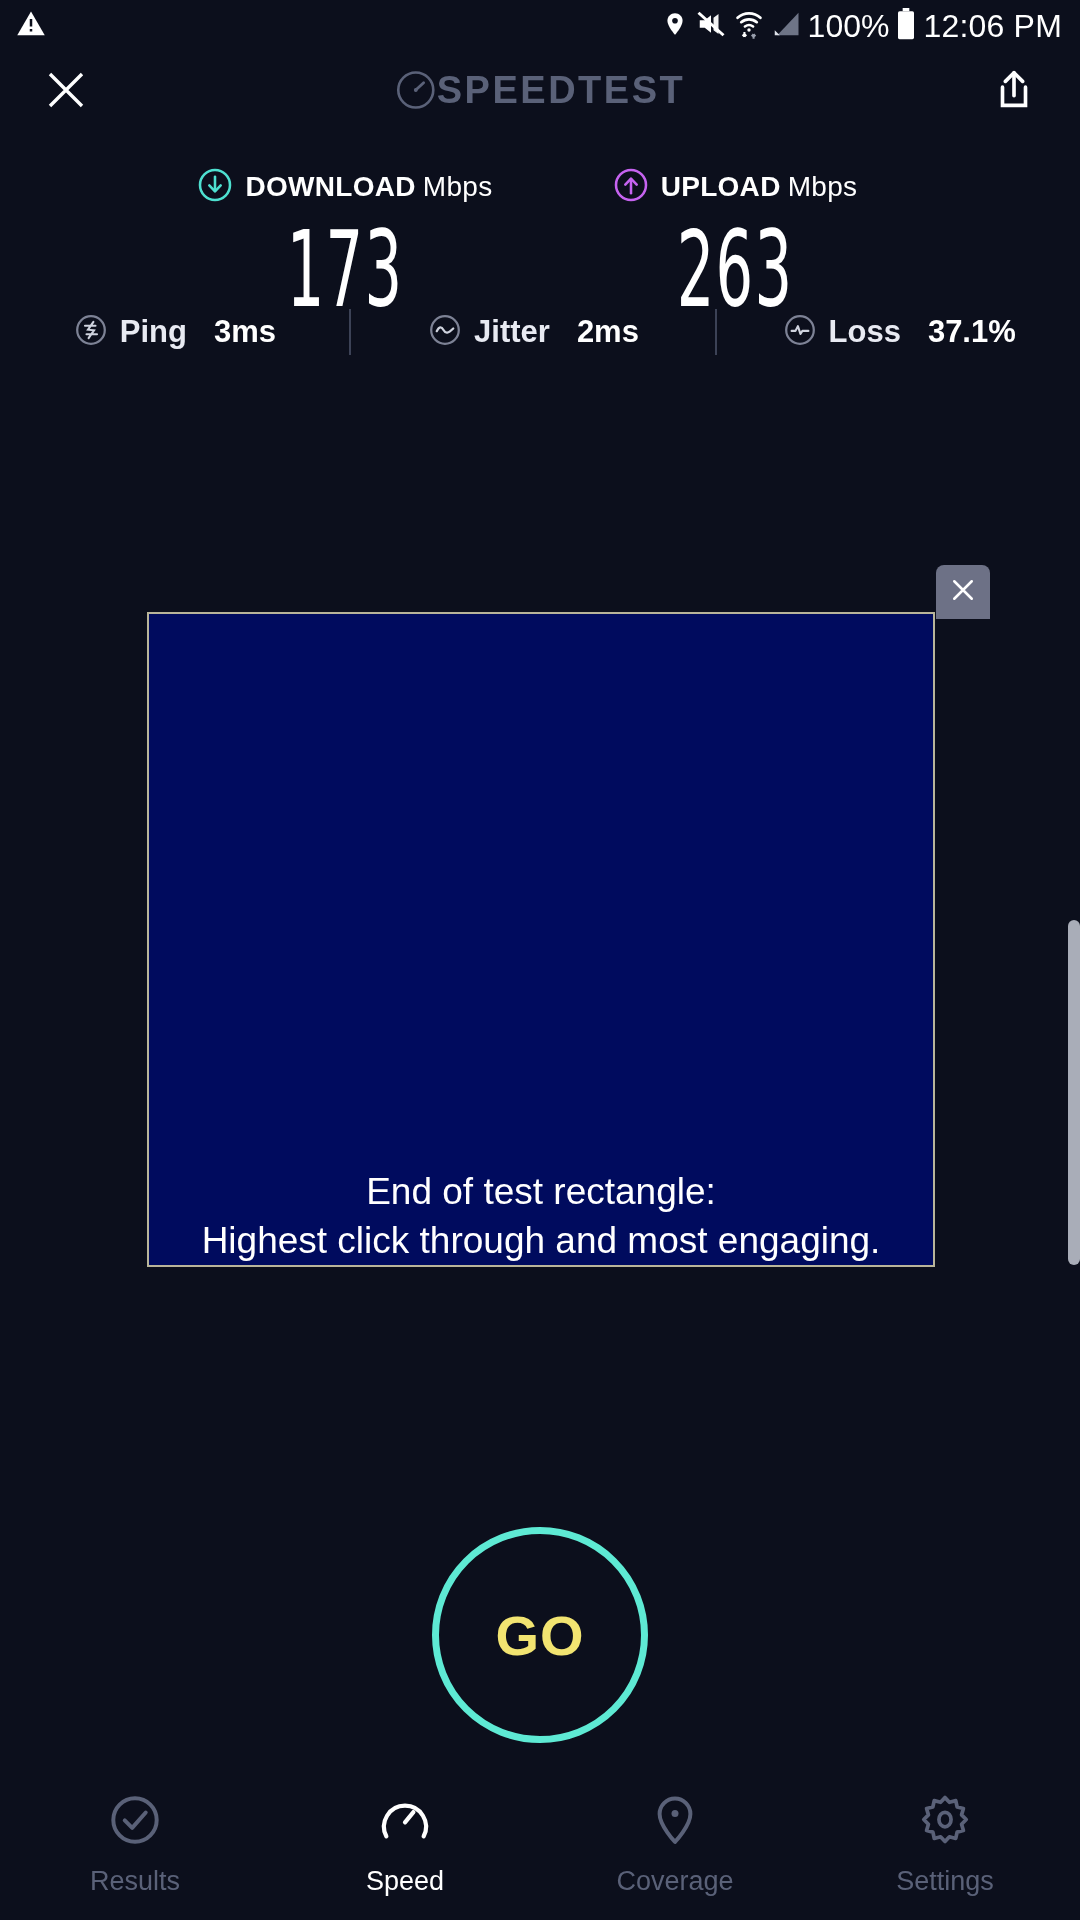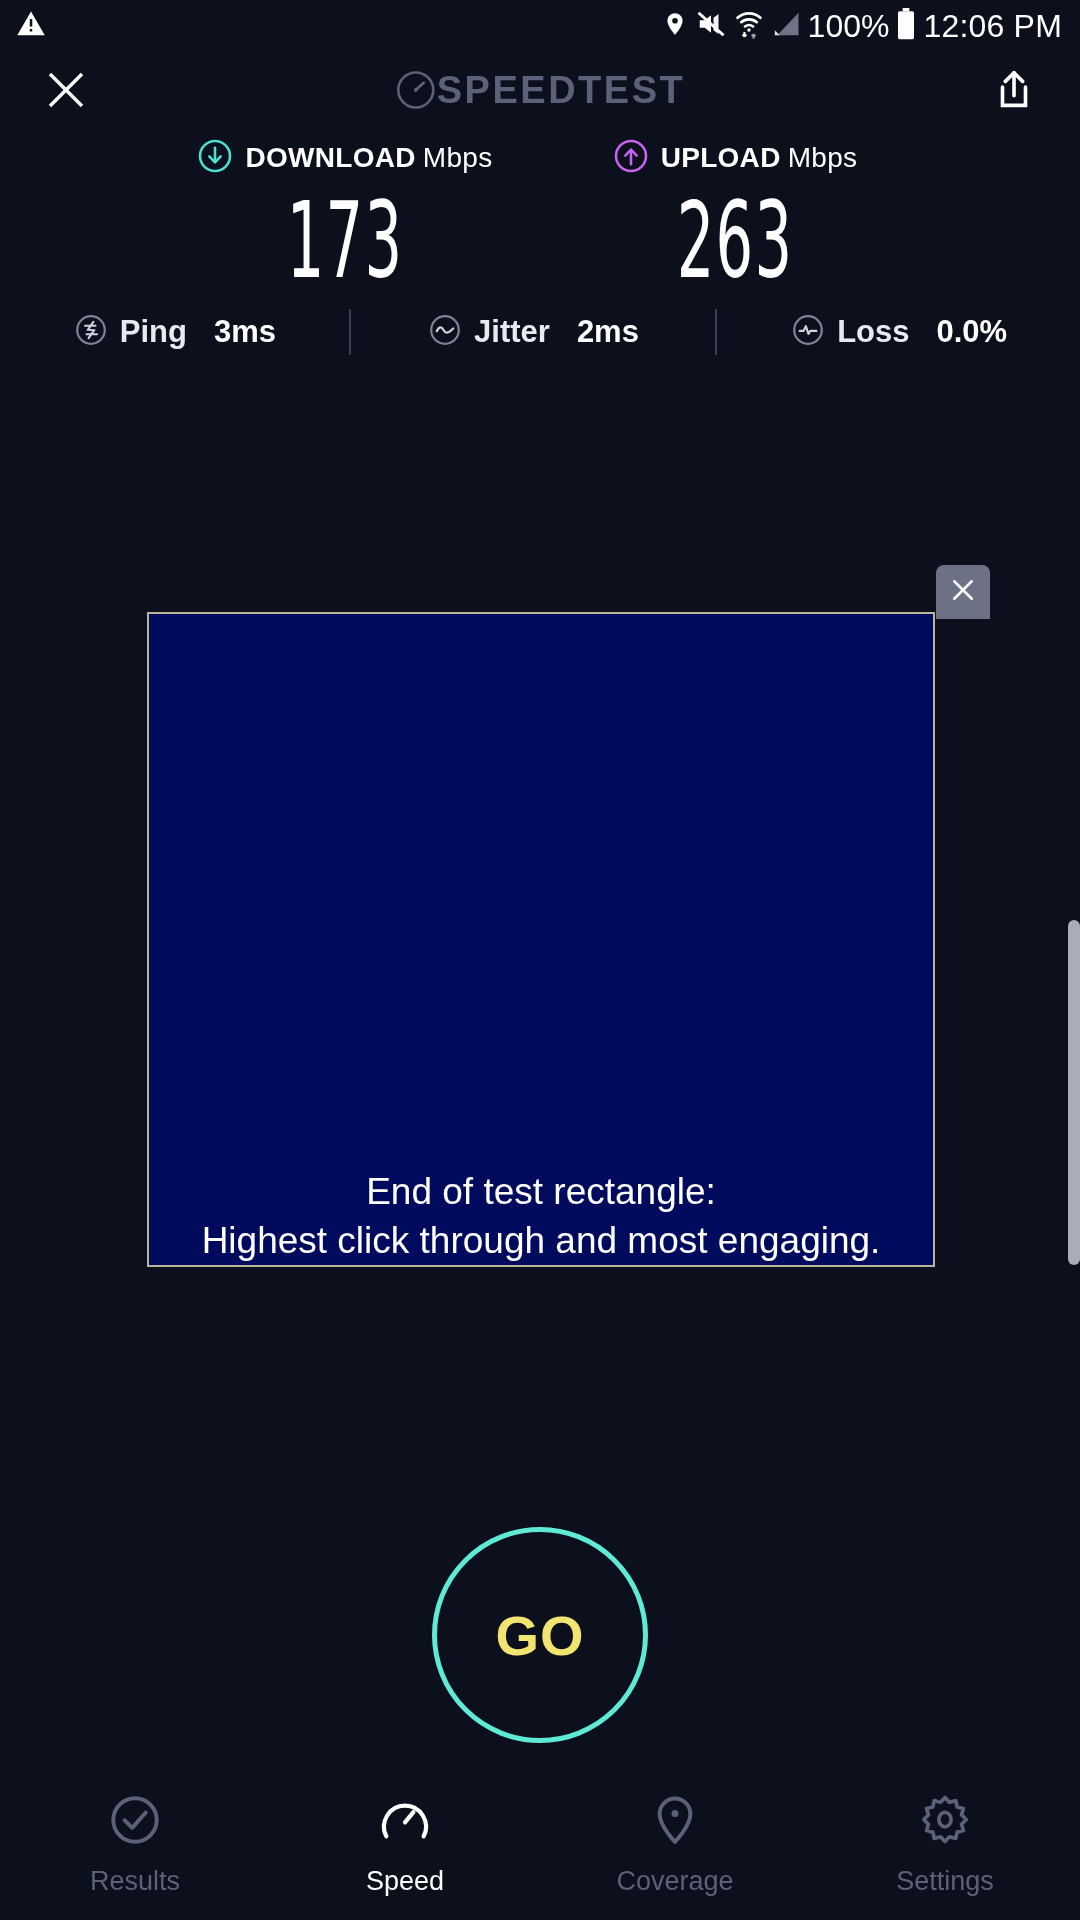--- a/index.html
+++ b/index.html
@@ -40,21 +40,21 @@
     color:#5a6178; font-size:38px; font-weight:bold; letter-spacing:2.5px;
   }
   .hdr-btn{ width:64px; height:64px; display:flex; align-items:center; justify-content:center; }
 
   
   .results{ position:absolute; top:138px; left:0; width:1080px; }
   .dlul{
     display:flex; justify-content:center; align-items:flex-start;
     gap:0px;
   }
-  .metric{ width:390px; display:flex; flex-direction:column; align-items:center; }
+  .metric{ width:390px; display:flex; flex-direction:column; align-items:center;margin-top:29px; }
   .metric-head{ display:flex; align-items:center; gap:12px; height:40px; }
   .metric-label{
     color:#ffffff; font-size:28px; letter-spacing:0.3px;
   }
   .metric-label .unit{ font-weight:normal; margin-left:7px; }
   .metric-label .cap{ font-weight:bold; }
   .metric-value{
     color:#ffffff; font-size:106px; line-height:1.0;
     font-family:"DejaVu Sans Condensed","Liberation Sans Narrow","Liberation Sans", sans-serif;
     font-weight:300;
@@ -94,21 +94,21 @@
   }
   .scrollbar{
     position:absolute; right:0; top:920px; width:12px; height:345px;
     background:#a9adb8; border-radius:6px;
   }
 
   
   .go{
     position:absolute; left:50%; top:1527px; transform:translateX(-50%);
     width:216px; height:216px; border-radius:50%;
-    border:5px solid #5eead4;
+    border:7px solid #5eead4;
     display:flex; align-items:center; justify-content:center;
   }
   .go-label{ color:#f2e471; font-size:56px; font-weight:bold; letter-spacing:1px; }
 
   
   .nav{
     position:absolute; bottom:0; left:0; width:1080px; height:140px;
     display:flex; align-items:flex-start; padding-top:12px;
   }
   .nav-item{
@@ -260,21 +260,21 @@
     </div>
     <div class="vdiv"></div>
     <div class="pcell" style="width:363px;">
       <span>
         <svg width="36" height="36" viewBox="0 0 24 24">
             <circle cx="12" cy="12" r="9.2" stroke="#7d8295" stroke-width="1.5" fill="none"></circle>
             <path d="M6.4 12.6 L9 12.6 L10.6 9.4 L12.3 14.6 L13.6 12.6 L17.6 12.6" stroke="#cfd3de" stroke-width="1.4" fill="none" stroke-linecap="round" stroke-linejoin="round"></path>
           </svg>
       </span>
       <span class="nm">Loss</span>
-      <span class="vl">0.0%</span>
+      <span class="vl">37.1%</span>
     </div>
   </div>
 
   <div class="ad-wrap">
     <div class="ad-close">
       <span>
         <svg width="30" height="30" viewBox="0 0 24 24">
             <path d="M5 5 L19 19 M19 5 L5 19" stroke="#ffffff" stroke-width="2" fill="none" stroke-linecap="round"></path>
           </svg>
       </span>

